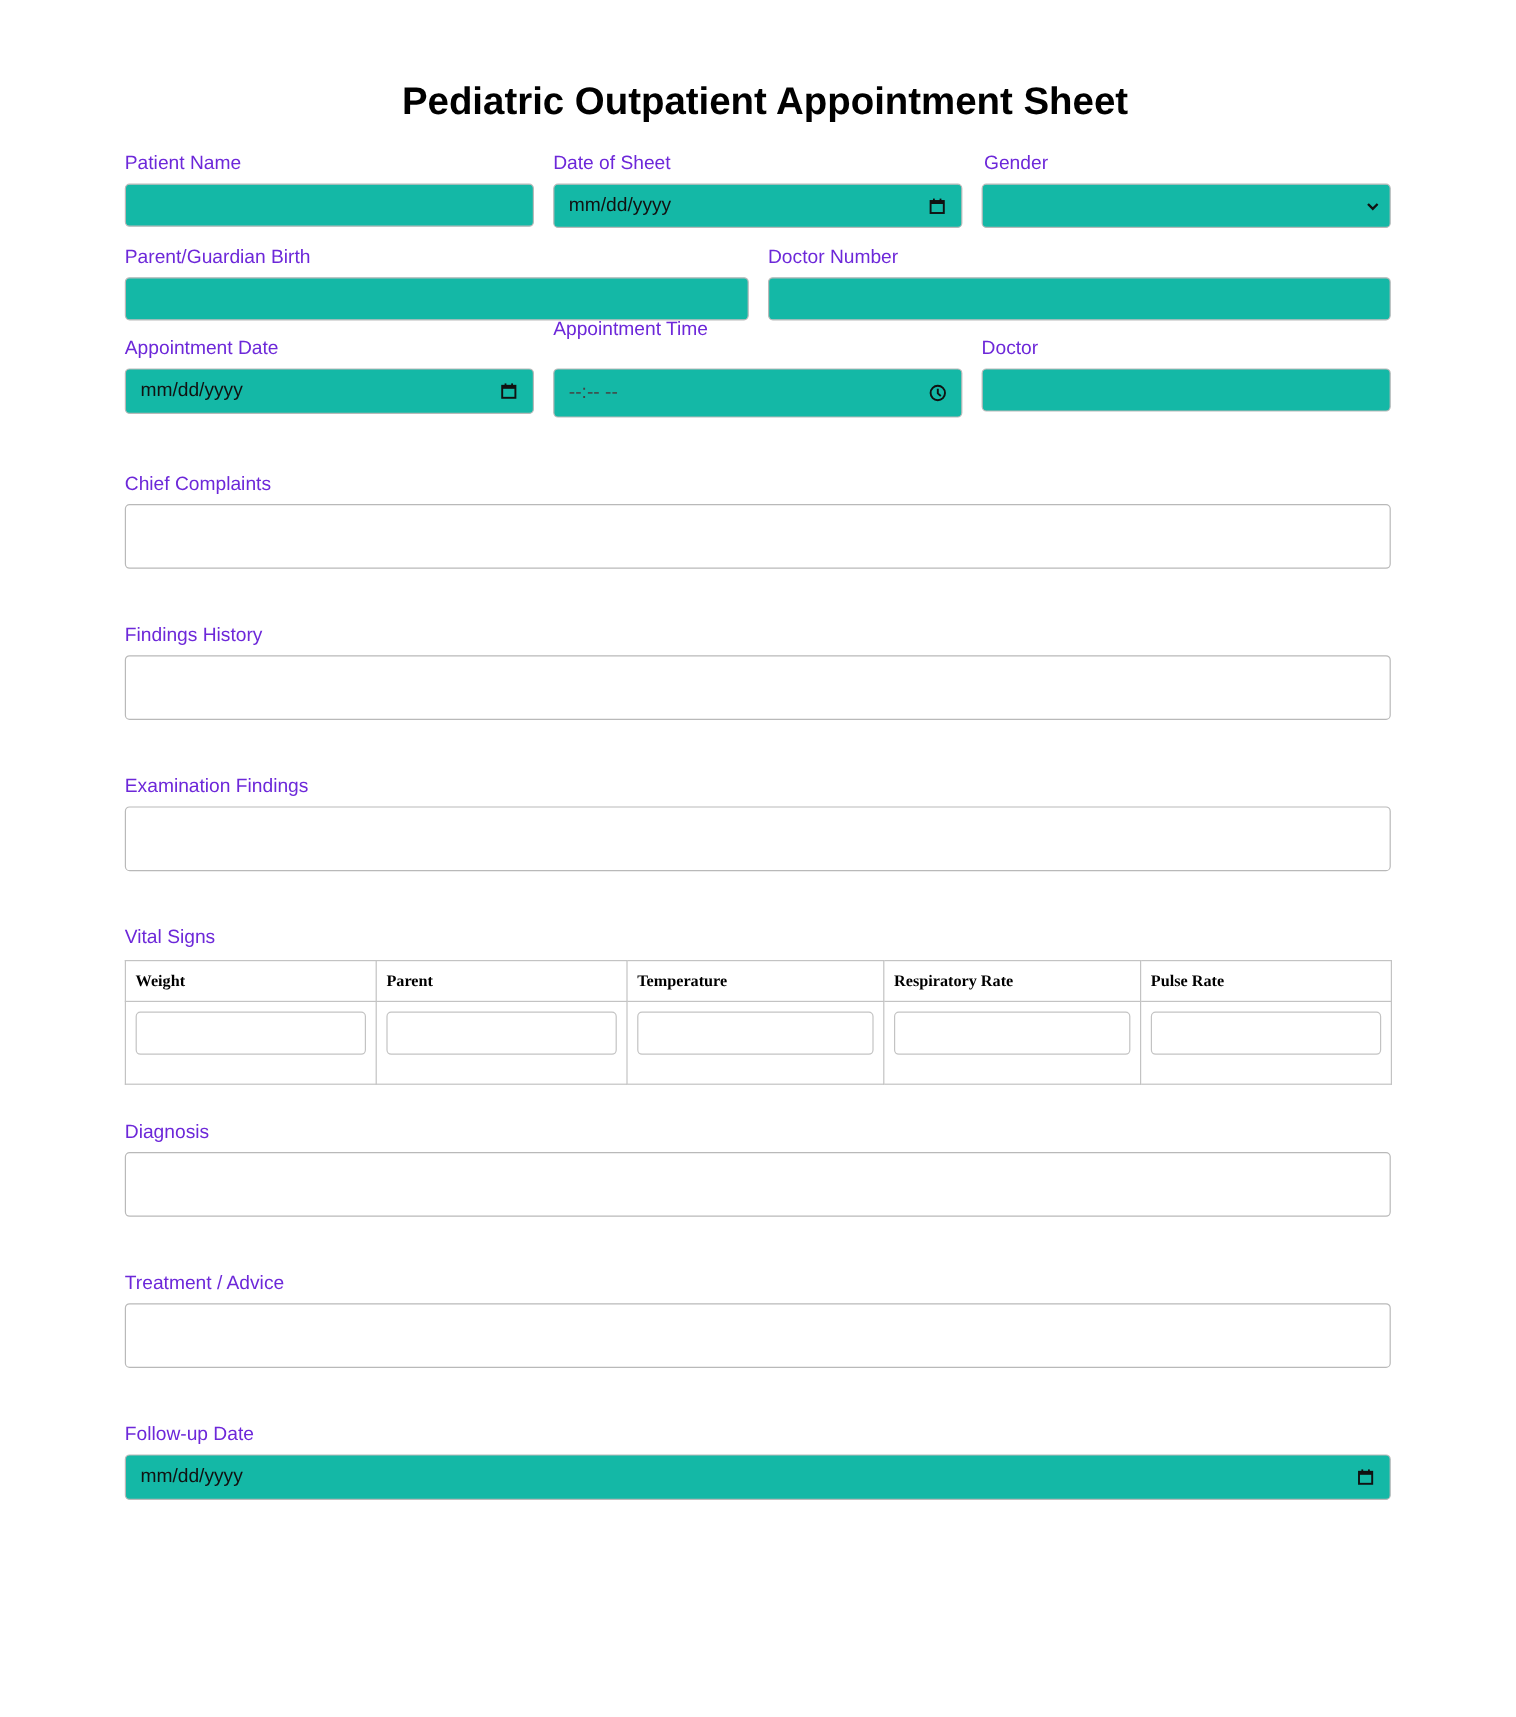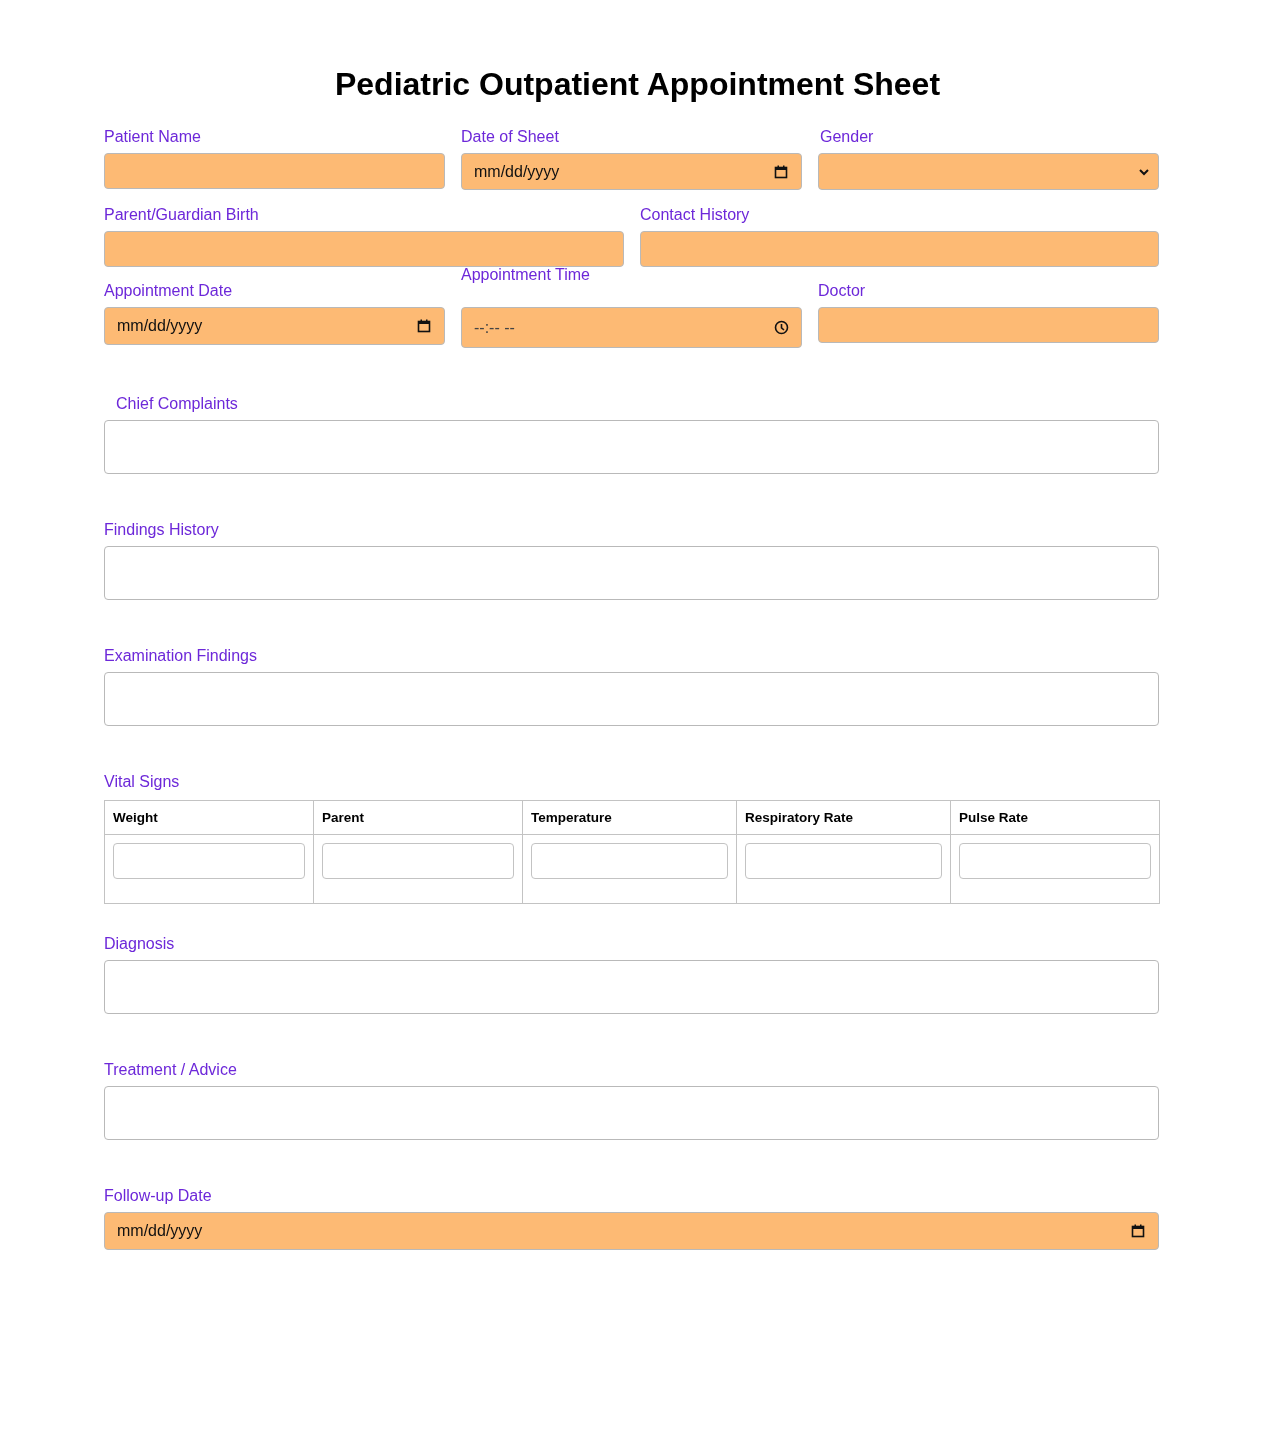--- a/index.html
+++ b/index.html
@@ -15,33 +15,33 @@
     position: absolute; left: 0; top: 58px; width: 1055px; margin: 6px;
     text-align: center; font-size: 32px; font-weight: bold; color: #000;
     line-height: 40px;
   }
   .label {
     position: absolute; font-size: 16px; line-height: 18px; color: #6d28d9;
     white-space: nowrap;
   }
   .field {
     position: absolute; border: 1px solid #b9b9b9; border-radius: 4px;
-    background: #fdba74; font-size: 16px; color: #111;
+    background: #14b8a6; font-size: 16px; color: #111;
     display: flex; align-items: center; padding: 0 12px;
   }
   .field .ph { flex: 1; }
   .icon { width: 16px; height: 16px; display: inline-flex; align-items: center; justify-content: center; }
   .textarea { position: absolute; border: 1px solid #b9b9b9; border-radius: 4px; background:#fff; }
   table.vitals {
     position: absolute; left: 0; top: 800px; width: 1055px; height: 104px;
     border-collapse: collapse; table-layout: fixed;
   }
   table.vitals th, table.vitals td { border: 1px solid #c3c3c3; padding: 0 8px; }
   table.vitals th {
-    text-align: left; font-family: Liberation Sans, sans-serif; font-weight: bold;
+    text-align: left; font-family: Liberation Serif, serif; font-weight: bold;
     font-size: 13.5px; height: 34px; color: #000;
   }
   table.vitals td { height: 69px; vertical-align: top; padding-top: 8px; }
   .cell-input { width: 100%; height: 36px; border: 1px solid #c3c3c3; border-radius: 4px; background: #fff; }
 </style>
 </head>
 <body>
 
 <div class="container">
   <h1>Pediatric Outpatient Appointment Sheet</h1>
@@ -68,21 +68,21 @@
     <span class="icon">
       <svg width="10" height="8" viewBox="0 0 10 8">
           <path d="M1 2 L5 6 L9 2" fill="none" stroke="#111" stroke-width="2"></path>
         </svg>
     </span>
   </div>
 
   <div class="label" style="left:0;top:206px">Parent/Guardian Birth</div>
   <div class="field" style="left:0;top:231px;width:520px;height:36px"></div>
 
-  <div class="label" style="left:536px;top:206px">Contact History</div>
+  <div class="label" style="left:536px;top:206px">Doctor Number</div>
   <div class="field" style="left:536px;top:231px;width:519px;height:36px"></div>
 
   <div class="label" style="left:0;top:282px">Appointment Date</div>
   <div class="field" style="left:0;top:307px;width:341px;height:38px">
     <span class="ph">mm/dd/yyyy</span>
     <span class="icon">
       <svg width="14" height="14" viewBox="0 0 14 14">
           <rect x="1.5" y="2.5" width="11" height="10" fill="none" stroke="#111" stroke-width="1.6"></rect>
           <rect x="1.5" y="2.5" width="11" height="2.5" fill="#111"></rect>
           <rect x="3.5" y="0.5" width="1.5" height="2.5" fill="#111"></rect>
@@ -98,21 +98,21 @@
       <svg width="15" height="15" viewBox="0 0 15 15">
           <circle cx="7.5" cy="7.5" r="6" fill="none" stroke="#111" stroke-width="1.6"></circle>
           <path d="M7.5 4 V7.8 L10 10" fill="none" stroke="#111" stroke-width="1.6"></path>
         </svg>
     </span>
   </div>
 
   <div class="label" style="left:714px;top:282px">Doctor</div>
   <div class="field" style="left:714px;top:307px;width:341px;height:36px"></div>
 
-  <div class="label" style="left:12px;top:395px">Chief Complaints</div>
+  <div class="label" style="left:0;top:395px">Chief Complaints</div>
   <div class="textarea" style="left:0;top:420px;width:1055px;height:54px"></div>
 
   <div class="label" style="left:0;top:521px">Findings History</div>
   <div class="textarea" style="left:0;top:546px;width:1055px;height:54px"></div>
 
   <div class="label" style="left:0;top:647px">Examination Findings</div>
   <div class="textarea" style="left:0;top:672px;width:1055px;height:54px"></div>
 
   <div class="label" style="left:0;top:773px">Vital Signs</div>
   <table class="vitals">

